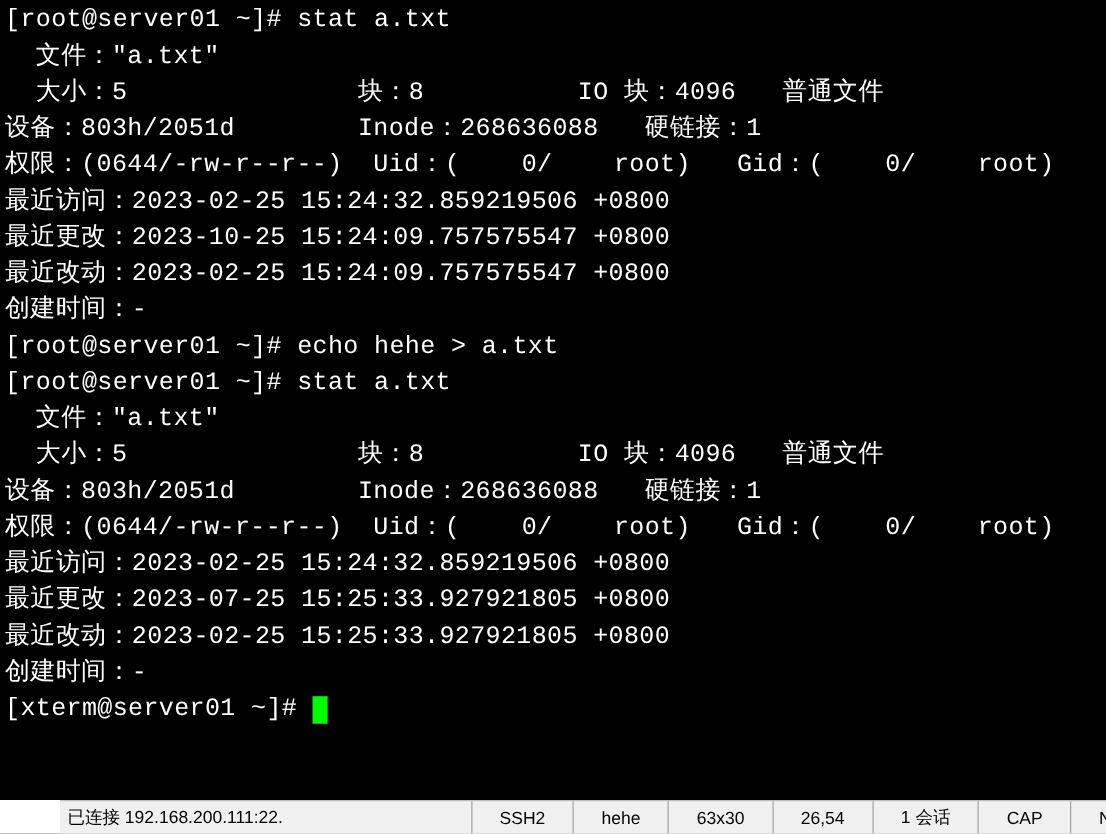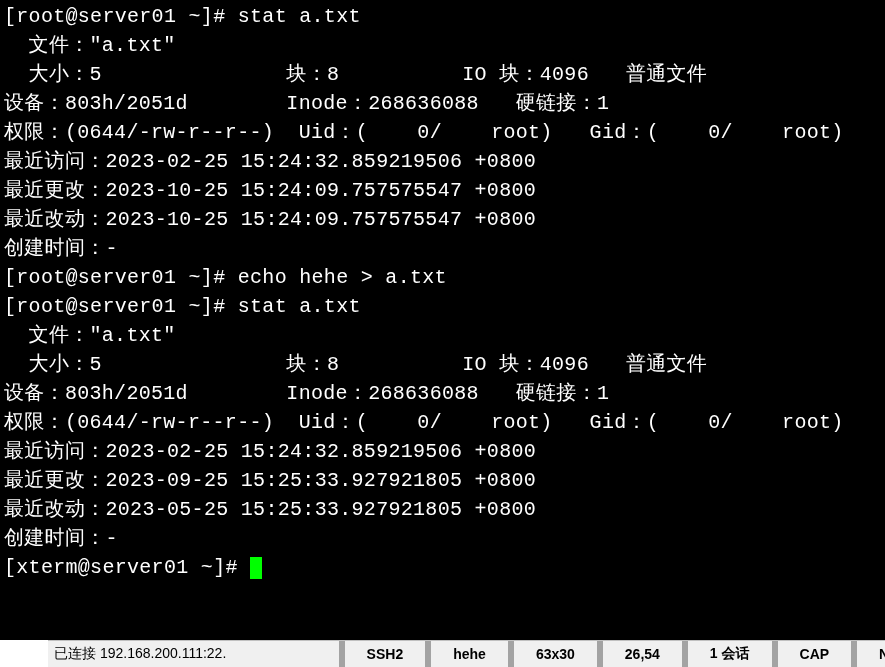--- a/index.html
+++ b/index.html
@@ -32,50 +32,49 @@
     font-size: 14px;
     display: flex;
     align-items: center;
     border-top: 1px solid #c0c0c0;
     margin-left: 48px;
   }
   .statusbar .left { padding-left: 6px; flex: 0 0 auto; }
   .statusbar .spacer { flex: 1 1 auto; }
   .statusbar .cell {
     padding: 0 22px;
-    border-left: 6px solid #a3a3a3;
+    border-left: 1px solid #a3a3a3;
     height: 100%;
     display: flex;
     align-items: center;
     white-space: nowrap;
-    font-weight: bold;
   }
   .statusbar .dim { color: #000000; }
 </style>
 </head>
 <body>
 
 <div class="terminal"><span>[root@server01 ~]# stat a.txt</span>
 <span>  文件："a.txt"</span>
 <span>  大小：5               块：8          IO 块：4096   普通文件</span>
 <span>设备：803h/2051d        Inode：268636088   硬链接：1</span>
 <span>权限：(0644/-rw-r--r--)  Uid：(    0/    root)   Gid：(    0/    root)</span>
 <span>最近访问：2023-02-25 15:24:32.859219506 +0800</span>
 <span>最近更改：2023-10-25 15:24:09.757575547 +0800</span>
-<span>最近改动：2023-10-25 15:24:09.757575547 +0800</span>
+<span>最近改动：2023-02-25 15:24:09.757575547 +0800</span>
 <span>创建时间：-</span>
 <span>[root@server01 ~]# echo hehe &gt; a.txt</span>
 <span>[root@server01 ~]# stat a.txt</span>
 <span>  文件："a.txt"</span>
 <span>  大小：5               块：8          IO 块：4096   普通文件</span>
 <span>设备：803h/2051d        Inode：268636088   硬链接：1</span>
 <span>权限：(0644/-rw-r--r--)  Uid：(    0/    root)   Gid：(    0/    root)</span>
 <span>最近访问：2023-02-25 15:24:32.859219506 +0800</span>
-<span>最近更改：2023-09-25 15:25:33.927921805 +0800</span>
-<span>最近改动：2023-05-25 15:25:33.927921805 +0800</span>
+<span>最近更改：2023-07-25 15:25:33.927921805 +0800</span>
+<span>最近改动：2023-02-25 15:25:33.927921805 +0800</span>
 <span>创建时间：-</span>
 <span>[xterm@server01 ~]# </span><span class="cursor"></span></div>
 
 <div class="statusbar">
   <div class="left">已连接 192.168.200.111:22.</div>
   <div class="spacer"></div>
   <div class="cell">SSH2</div>
   <div class="cell">hehe</div>
   <div class="cell">63x30</div>
   <div class="cell">26,54</div>

